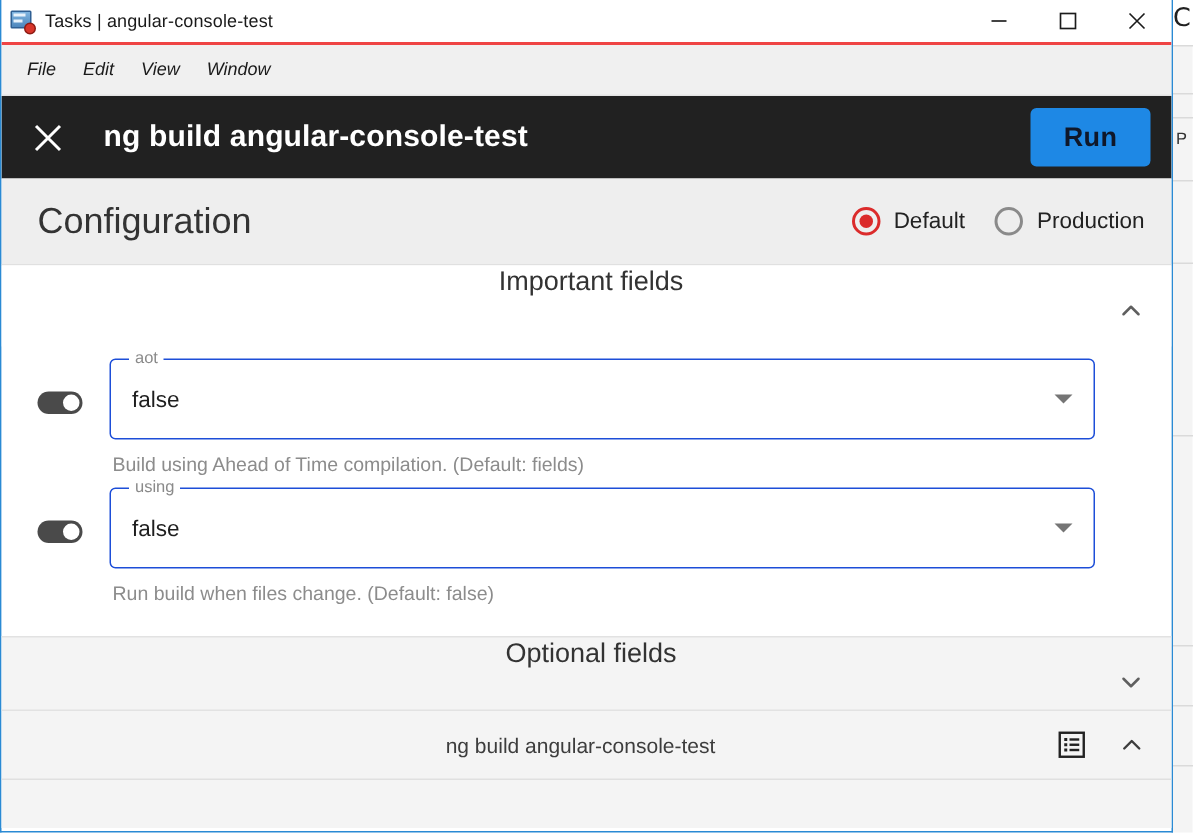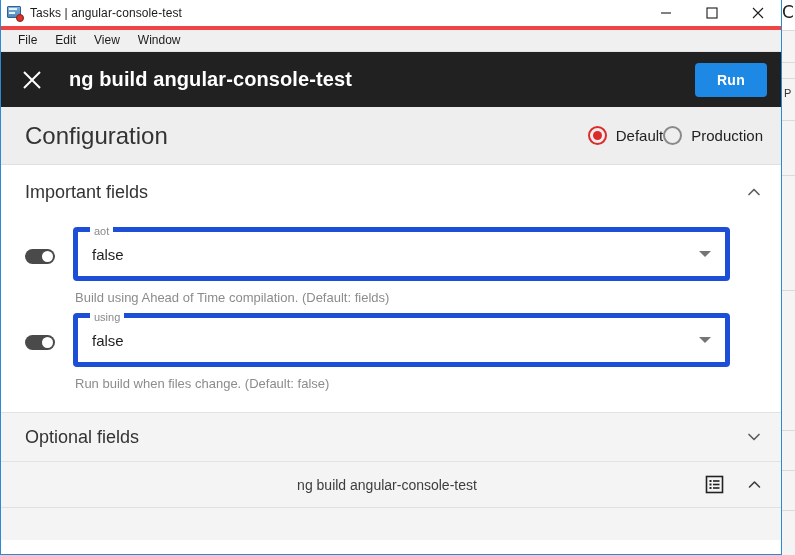--- a/index.html
+++ b/index.html
@@ -38,21 +38,21 @@
     border: 1px solid #2a8ad4;
     border-top: none;
     z-index: 2;
     overflow: hidden;
   }
 
   
   #titlebar {
     height: 30px; background: #ffffff;
     display: flex; align-items: center;
-    border-bottom: 4px solid #ef4444;
+    border-bottom: 2px solid #ef4444;
   }
   #app-icon {
     width: 16px; height: 16px; margin-left: 6px; margin-right: 7px;
     position: relative; flex: none;
   }
   #app-icon .ic-body {
     position: absolute; left: 0; top: 1px; width: 14px; height: 12px;
     background: linear-gradient(#7fb4e0, #4e87bd);
     border: 1px solid #2f5f93; border-radius: 1px;
   }
@@ -73,23 +73,24 @@
   #win-controls { margin-left: auto; display: flex; height: 30px; }
   .win-btn {
     width: 46px; height: 30px;
     display: flex; align-items: center; justify-content: center;
     color: #1b1b1b;
   }
   .win-btn svg { display: block; }
 
   
   #menubar {
-    height: 22px; background: #f0f0f0;
+    height: 34px; background: #f0f0f0;
     display: flex; align-items: center; padding-left: 8px;
     border-bottom: 1px solid #e3e3e3;
+    font-style: italic;
   }
   .menu-item {
     font-size: 12px; color: #1b1b1b;
     padding: 2px 9px 3px 9px; white-space: nowrap;
   }
 
   
   #task-header {
     height: 55px; background: #212121;
     display: flex; align-items: center; padding: 0 14px 0 18px;
@@ -98,55 +99,56 @@
     width: 26px; height: 26px; flex: none;
     display: flex; align-items: center; justify-content: center;
     color: #ffffff; margin-right: 24px;
   }
   #task-title {
     font-size: 20px; font-weight: bold; color: #ffffff;
     white-space: nowrap; letter-spacing: .1px;
   }
   #run-button {
     margin-left: auto;
-    background: #1e88e5; color: #ffffff;
-    font-size: 14px; font-weight: bold;
+    background: #1e88e5; color: #0f172a;
+    font-size: 18px; font-weight: bold;
     padding: 9px 22px; border: none; border-radius: 4px;
     letter-spacing: .3px;
     font-family: "Liberation Sans", sans-serif;
   }
 
   
   #config-bar {
     height: 58px; background: #eeeeee;
     display: flex; align-items: center; padding: 0 18px 0 24px;
     border-bottom: 1px solid #e0e0e0;
   }
   #config-title { font-size: 24px; color: #333333; font-weight: normal; }
-  #config-radios { margin-left: auto; display: flex; align-items: center; }
+  #config-radios { margin-left: auto; display: flex; align-items: center; gap: 20px; }
   .radio-opt { display: flex; align-items: center; gap: 9px; }
   .radio-ring {
     width: 19px; height: 19px; border-radius: 50%;
     border: 2px solid #8a8a8a; position: relative; flex: none;
   }
   .radio-opt.checked .radio-ring { border-color: #db2b2b; }
   .radio-opt.checked .radio-ring::after {
     content: ""; position: absolute; left: 50%; top: 50%;
     width: 9px; height: 9px; margin: -4.5px 0 0 -4.5px;
     border-radius: 50%; background: #db2b2b;
   }
   .radio-label { font-size: 15px; color: #222222; white-space: nowrap; }
 
   
   #panel-body { background: #ffffff; }
 
   
   .section-header {
     display: flex; align-items: center;
     padding: 0 18px 0 24px;
+    flex-direction: column;
   }
   .section-header.important { height: 54px; background: #ffffff; }
   .section-header.optional {
     height: 50px; background: #f4f4f4;
     border-top: 1px solid #e2e2e2; border-bottom: 1px solid #e2e2e2;
   }
   .section-title { font-size: 18px; color: #333333; }
   .chev { margin-left: auto; color: #5f5f5f; display: flex; }
 
   
@@ -162,21 +164,21 @@
   .toggle::after {
     content: ""; position: absolute; right: 2px; top: 2px;
     width: 11px; height: 11px; border-radius: 50%;
     background: #ffffff;
   }
   .field-col { flex: 1; padding-right: 51px; }
 
   .mat-field {
     position: relative;
     height: 54px;
-    border: 5px solid #1d4ed8; border-radius: 4px;
+    border: 1px solid #1d4ed8; border-radius: 4px;
     background: #ffffff;
     display: flex; align-items: center;
     padding: 0 14px 0 14px;
   }
   .mat-field .notch-label {
     position: absolute; top: -7px; left: 12px;
     background: #ffffff; padding: 0 4px;
     font-size: 11px; color: #8a8a8a; line-height: 13px;
   }
   .mat-value { font-size: 15px; color: #1f1f1f; }

